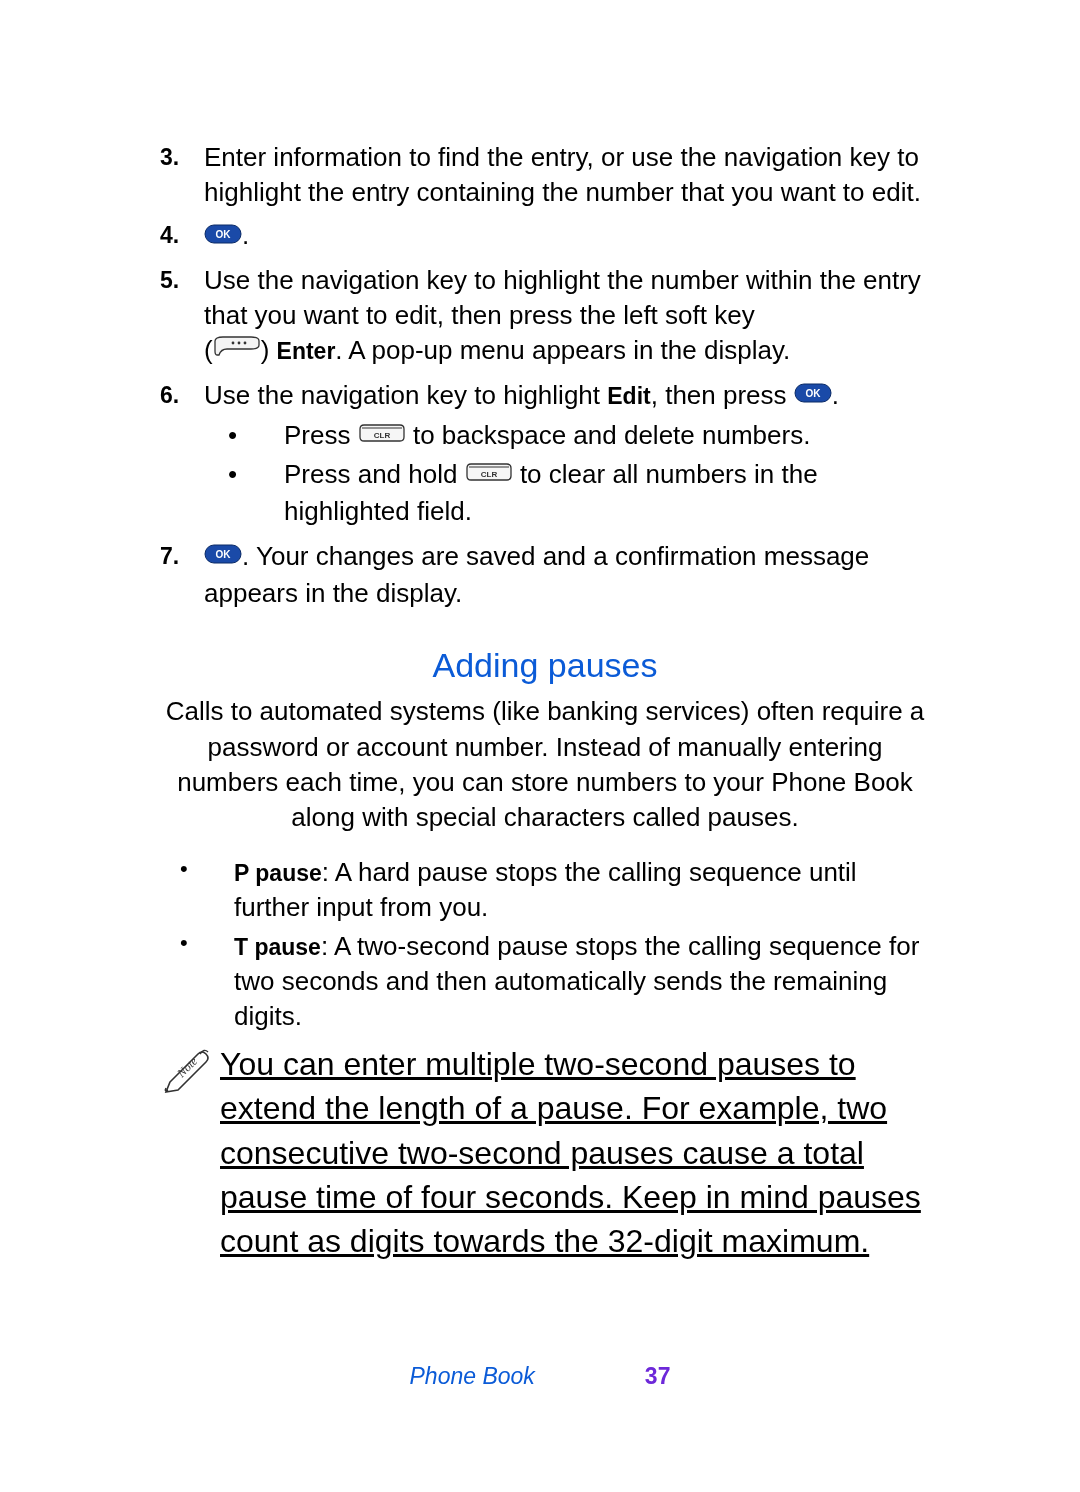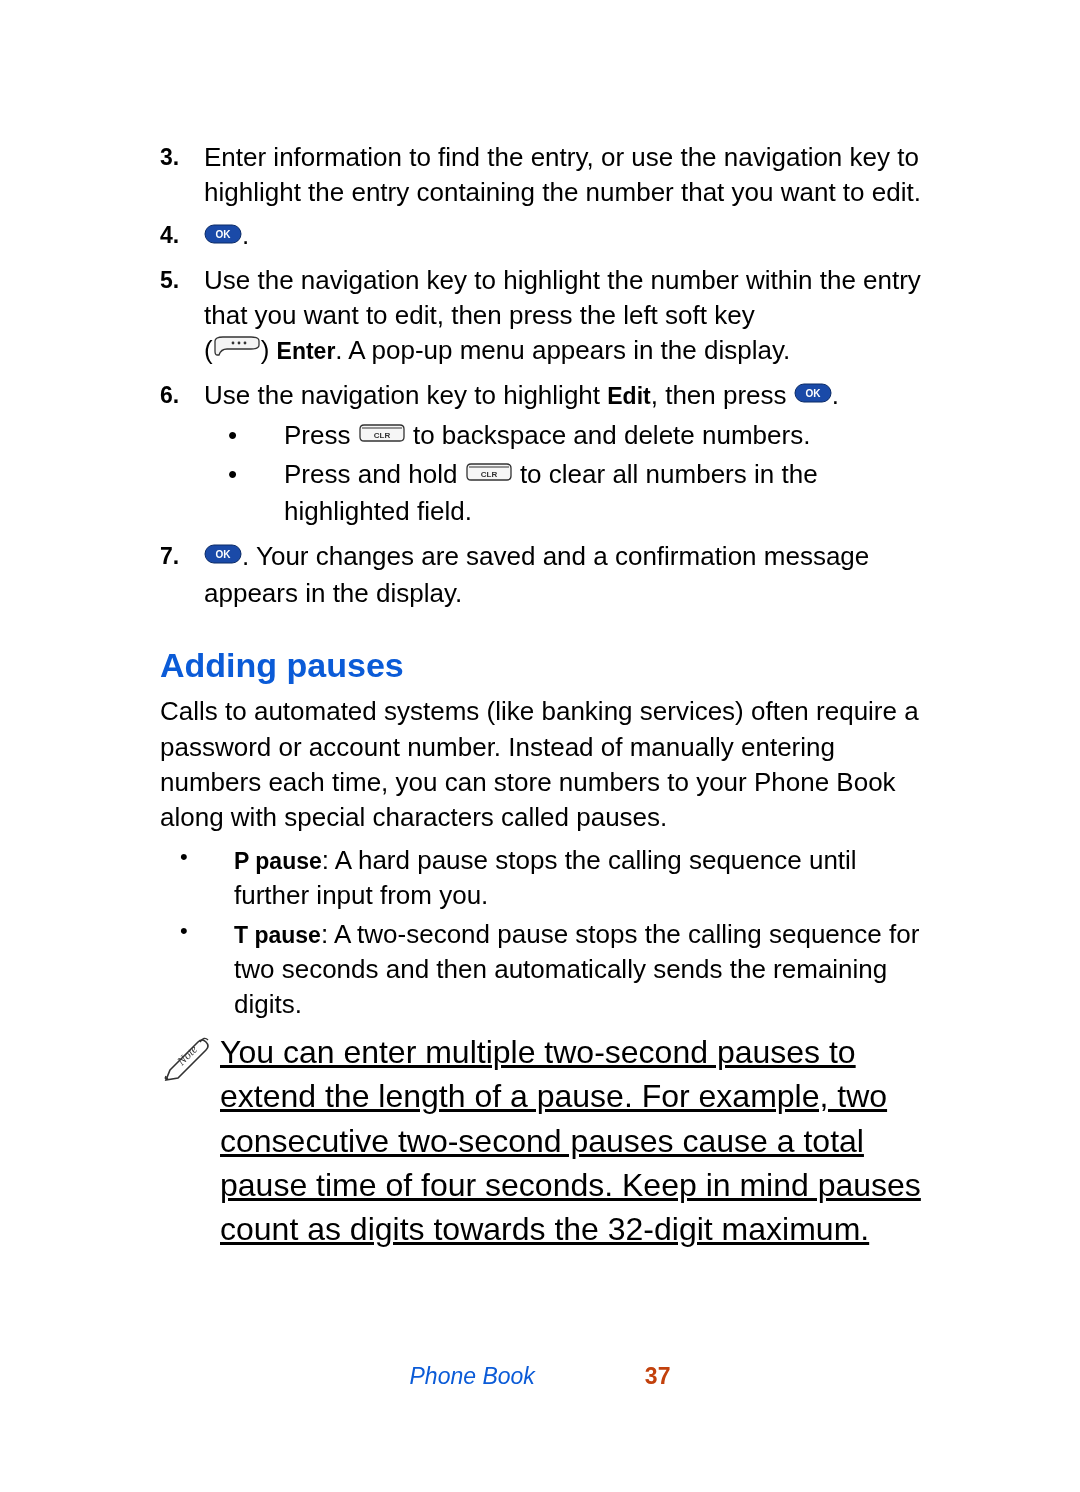--- a/index.html
+++ b/index.html
@@ -51,27 +51,29 @@
     padding-left: 24px;
     font-size: 26px;
     line-height: 1.35;
   }
   .bold-inline {
     font-weight: bold;
     font-size: 23px;
   }
   .h2 {
     color: #0b5bd7;
-    font-weight: bold;
+    font-weight: normal;
     font-size: 34px;
     margin-top: 32px;
     margin-bottom: 6px;
+    text-align: center;
   }
   .para {
-    margin-bottom: 8px;
+    margin-bottom: 20px;
+    text-align: center;
   }
   .bullet-list {
     margin: 0 0 8px 0;
     padding: 0;
   }
   .bullet-li {
     display: flex;
     margin-bottom: 4px;
   }
   .bullet-dot {
@@ -107,21 +109,21 @@
     font-size: 23px;
   }
   .footer-chapter {
     color: #0b5bd7;
     font-style: italic;
     margin-right: 110px;
     text-align: right;
   }
   .footer-page {
     font-weight: bold;
-    color: #c2410c;
+    color: #6d28d9;
   }
   
   .ok-icon, .clr-icon, .soft-icon {
     display: inline-block;
     vertical-align: middle;
     position: relative;
     top: -2px;
   }
 </style>
 </head>

